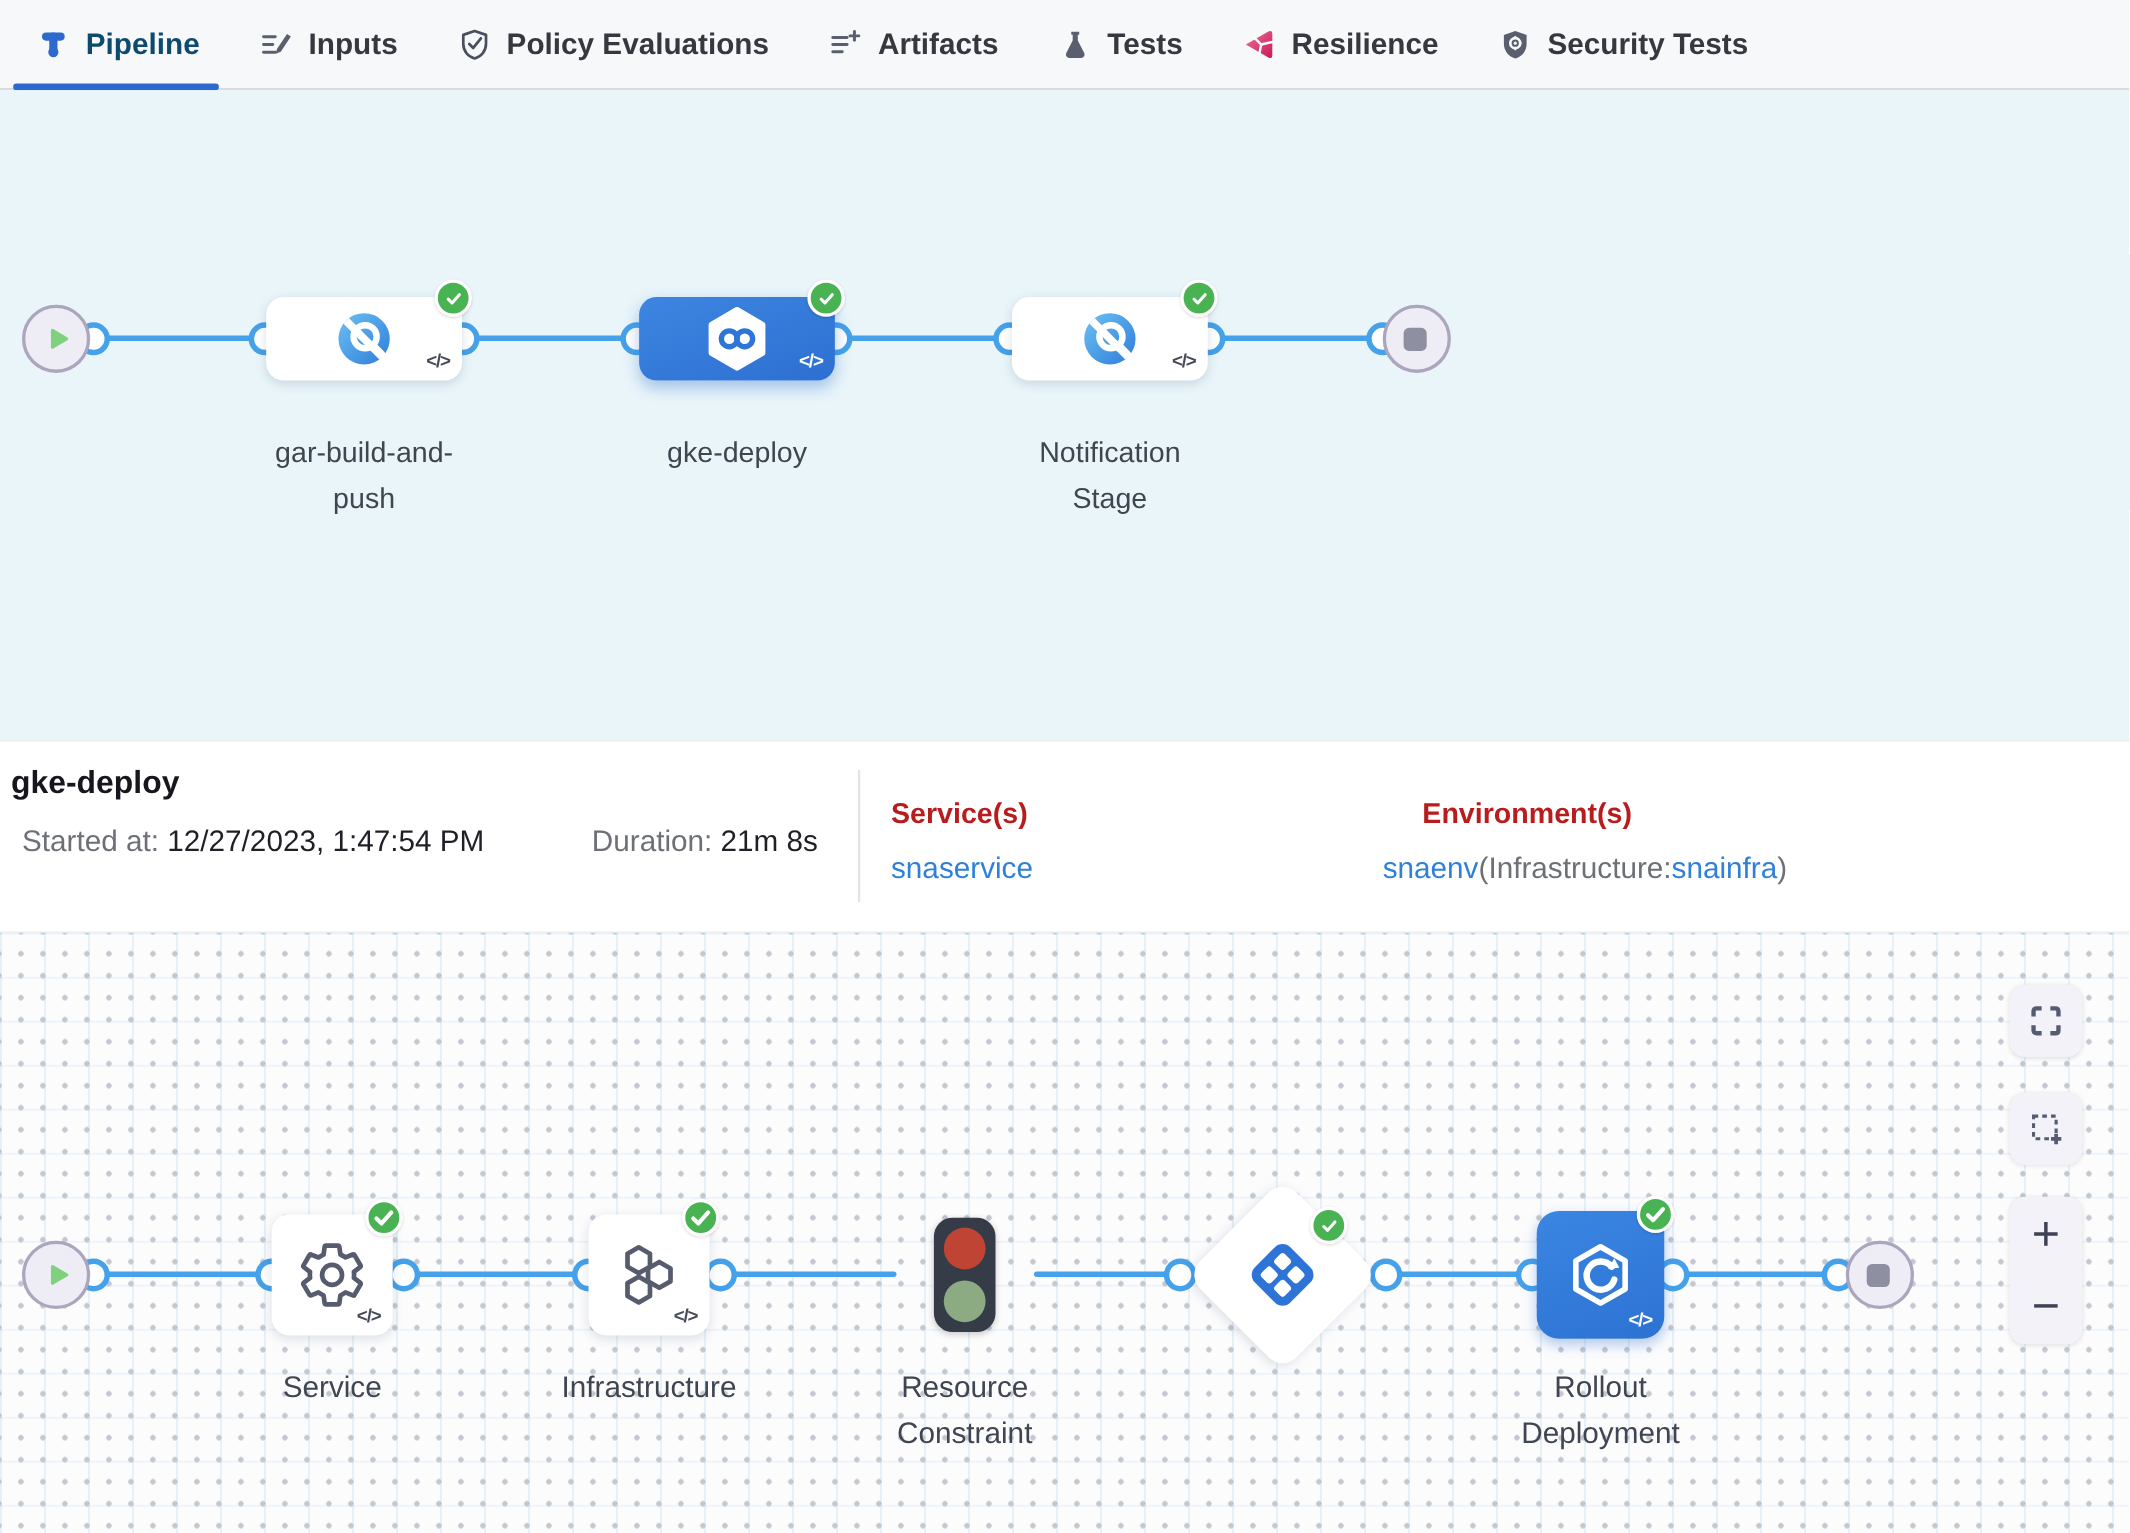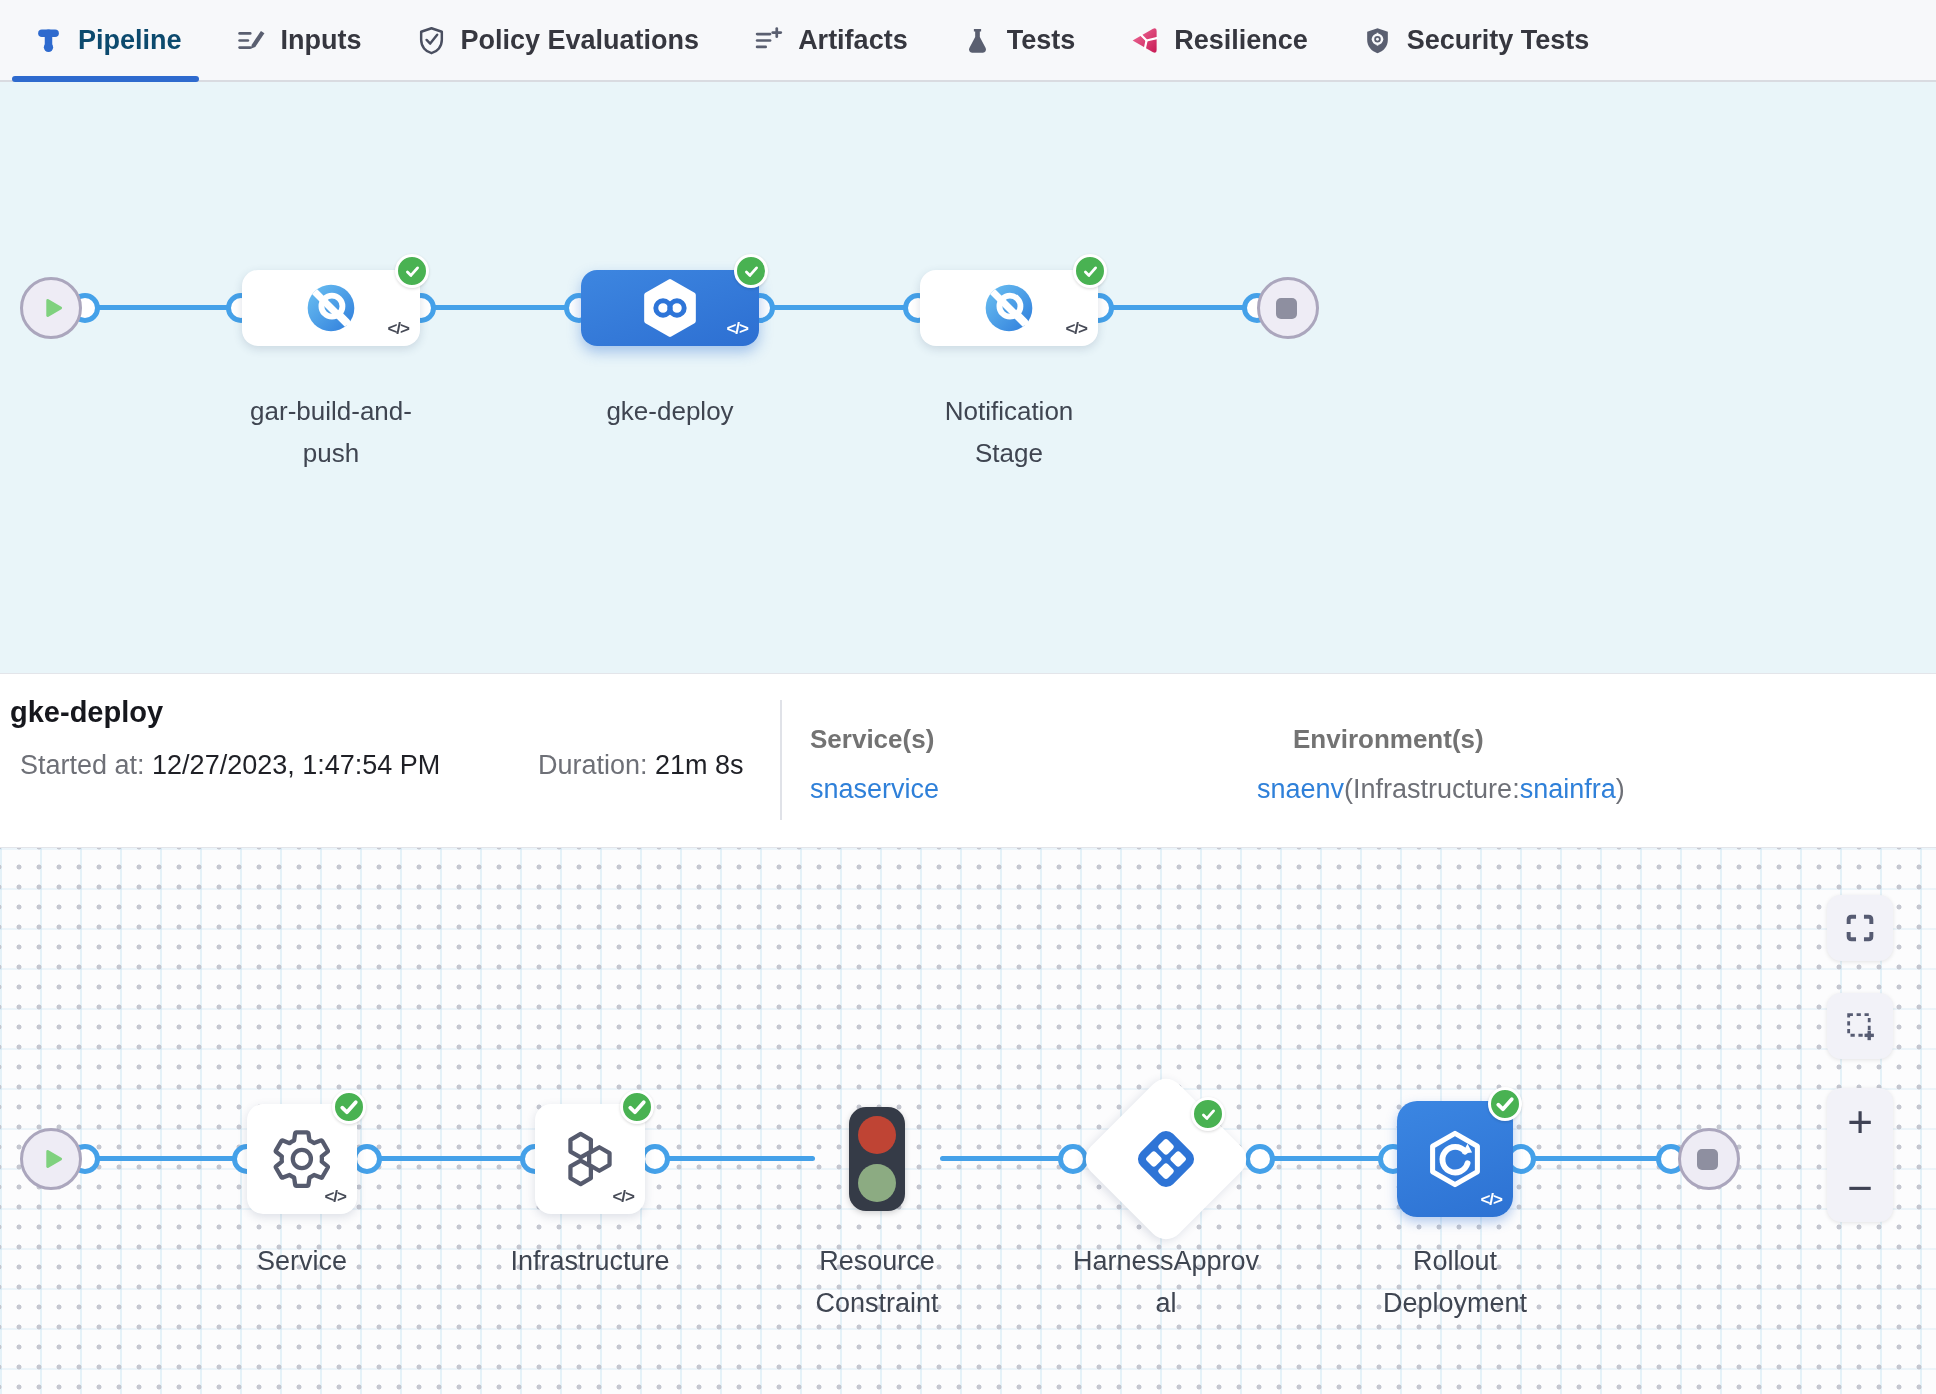--- a/index.html
+++ b/index.html
@@ -118,21 +118,21 @@
     font-size:27px; line-height:42px; color:#3f4551; word-break:break-word;
   }
   
   .details {
     position:absolute; top:673px; left:0; right:0; height:175px; background:#ffffff;
     border-top:1px solid #e3e5ea; border-bottom:1px solid #e3e5ea;
   }
   .d-title { position:absolute; left:10px; top:22px; font-size:29px; font-weight:700; color:#16171d; }
   .d-row   { position:absolute; top:76px; font-size:27px; color:#1f2026; }
   .d-muted { color:#6e7077; }
-  .d-col-label { position:absolute; top:50px; font-size:26px; font-weight:700; color:#737373; }
+  .d-col-label { position:absolute; top:50px; font-size:26px; font-weight:700; color:#b91c1c; }
   .d-link  { color:#2f80d9; cursor:pointer; }
   .d-divider { position:absolute; left:780px; top:26px; width:2px; height:120px; background:#e0e2e8; }
   
   .ctrl-btn {
     position:absolute; left:1827px; width:66px; height:66px; border-radius:14px;
     background:#f2f2f8; box-shadow:0 1px 4px rgba(0,0,0,.10);
     display:flex; align-items:center; justify-content:center; cursor:pointer;
   }
   .ctrl-btn svg { width:34px; height:34px; }
   .zoom-panel {
@@ -492,21 +492,20 @@
       <span class="code-chip">&lt;/&gt;</span>
     </div>
 
     <div class="terminal" style="left:1678px; top:280px;">
       <div class="stop-sq" style="margin-right:4px;"></div>
     </div>
 
     <div class="step-label" style="left:207px; top:392px;">Service</div>
     <div class="step-label" style="left:495px; top:392px;">Infrastructure</div>
     <div class="step-label" style="left:782px; top:392px;">Resource Constraint</div>
-    <div class="step-label" style="left:1071px; top:392px;">HarnessApproval</div>
     <div class="step-label" style="left:1360px; top:392px;">Rollout Deployment</div>
 
     <div class="ctrl-btn" style="top:47px;">
       <svg>
           <use href="#icon-fullscreen"></use>
         </svg>
     </div>
     <div class="ctrl-btn" style="top:145px;">
       <svg>
           <use href="#icon-marquee"></use>

